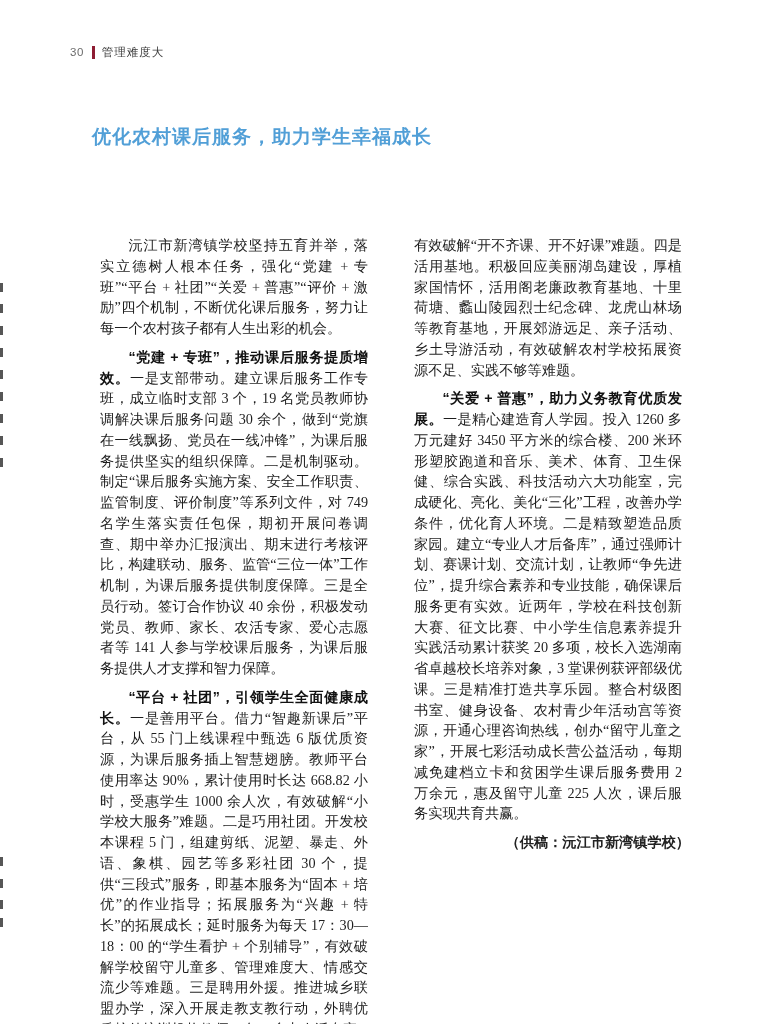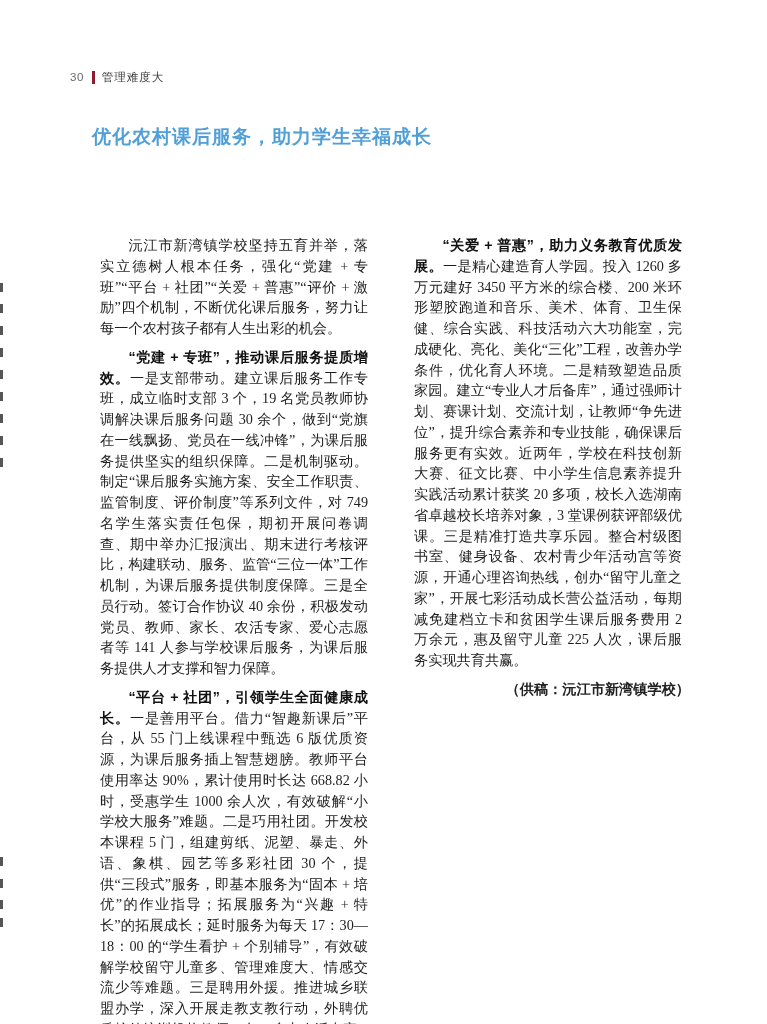--- a/index.html
+++ b/index.html
@@ -8,21 +8,21 @@
     background: #ffffff;
     position: relative;
     overflow: hidden;
     font-family: "Liberation Serif", "DejaVu Serif", serif;
     color: #1d1d1d;
   }
   .page-header {
     position: absolute; left: 70px; top: 45px;
     display: flex; align-items: center;
     font-family: "Liberation Sans", "DejaVu Sans", sans-serif;
-    font-size: 11.5px; line-height: 14px; margin-top: 25px;
+    font-size: 11.5px; line-height: 14px;
   }
   .page-number { color: #6b6b6b; letter-spacing: 0.5px; }
   .header-bar {
     width: 3px; height: 13px; background: #8e1d33;
     margin: 0 7px 0 8px;
   }
   .section-label { color: #3c3c3c; letter-spacing: 1px; }
   .article-title {
     position: absolute; left: 92px; top: 106px; width: 620px;
     font-family: "Liberation Sans", "DejaVu Sans", sans-serif;
@@ -68,20 +68,21 @@
 
 <h1 class="article-title">优化农村课后服务，助力学生幸福成长</h1>
 
 <div class="col col-left">
   <p class="para indent"><span>沅江市新湾镇学校坚持五育并举，落实立德树人根本任务，强化“党建 + 专班”“平台 + 社团”“关爱 + 普惠”“评价 + 激励”四个机制，不断优化课后服务，努力让每一个农村孩子都有人生出彩的机会。</span></p>
   <p class="para indent"><span class="lead">“党建 + 专班”，推动课后服务提质增效。</span><span>一是支部带动。建立课后服务工作专班，成立临时支部 3 个，19 名党员教师协调解决课后服务问题 30 余个，做到“党旗在一线飘扬、党员在一线冲锋”，为课后服务提供坚实的组织保障。二是机制驱动。制定“课后服务实施方案、安全工作职责、监管制度、评价制度”等系列文件，对 749 名学生落实责任包保，期初开展问卷调查、期中举办汇报演出、期末进行考核评比，构建联动、服务、监管“三位一体”工作机制，为课后服务提供制度保障。三是全员行动。签订合作协议 40 余份，积极发动党员、教师、家长、农活专家、爱心志愿者等 141 人参与学校课后服务，为课后服务提供人才支撑和智力保障。</span></p>
   <p class="para indent"><span class="lead">“平台 + 社团”，引领学生全面健康成长。</span><span>一是善用平台。借力“智趣新课后”平台，从 55 门上线课程中甄选 6 版优质资源，为课后服务插上智慧翅膀。教师平台使用率达 90%，累计使用时长达 668.82 小时，受惠学生 1000 余人次，有效破解“小学校大服务”难题。二是巧用社团。开发校本课程 5 门，组建剪纸、泥塑、暴走、外语、象棋、园艺等多彩社团 30 个，提供“三段式”服务，即基本服务为“固本 + 培优”的作业指导；拓展服务为“兴趣 + 特长”的拓展成长；延时服务为每天 17：30—18：00 的“学生看护 + 个别辅导”，有效破解学校留守儿童多、管理难度大、情感交流少等难题。三是聘用外援。推进城乡联盟办学，深入开展走教支教行动，外聘优质校外培训机构教师 4 名、乡土农活专家 3 名、“五老”模范 5 名，利用信息化“云研训”，开辟学农基地 2 处、每期举办大型讲座 3 次，</span></p>
 </div>
 
 <div class="col col-right">
+  <p class="para"><span>有效破解“开不齐课、开不好课”难题。四是活用基地。积极回应美丽湖岛建设，厚植家国情怀，活用阁老廉政教育基地、十里荷塘、蠡山陵园烈士纪念碑、龙虎山林场等教育基地，开展郊游远足、亲子活动、乡土导游活动，有效破解农村学校拓展资源不足、实践不够等难题。</span></p>
   <p class="para indent"><span class="lead">“关爱 + 普惠”，助力义务教育优质发展。</span><span>一是精心建造育人学园。投入 1260 多万元建好 3450 平方米的综合楼、200 米环形塑胶跑道和音乐、美术、体育、卫生保健、综合实践、科技活动六大功能室，完成硬化、亮化、美化“三化”工程，改善办学条件，优化育人环境。二是精致塑造品质家园。建立“专业人才后备库”，通过强师计划、赛课计划、交流计划，让教师“争先进位”，提升综合素养和专业技能，确保课后服务更有实效。近两年，学校在科技创新大赛、征文比赛、中小学生信息素养提升实践活动累计获奖 20 多项，校长入选湖南省卓越校长培养对象，3 堂课例获评部级优课。三是精准打造共享乐园。整合村级图书室、健身设备、农村青少年活动宫等资源，开通心理咨询热线，创办“留守儿童之家”，开展七彩活动成长营公益活动，每期减免建档立卡和贫困学生课后服务费用 2 万余元，惠及留守儿童 225 人次，课后服务实现共育共赢。</span></p>
   <p class="attribution">（供稿：沅江市新湾镇学校）</p>
 </div>
 
 <div>
     <div class="edge-mark" style="top: 283px;"></div>
     <div class="edge-mark" style="top: 304px;"></div>
     <div class="edge-mark" style="top: 326px;"></div>
     <div class="edge-mark" style="top: 348px;"></div>
     <div class="edge-mark" style="top: 370px;"></div>

